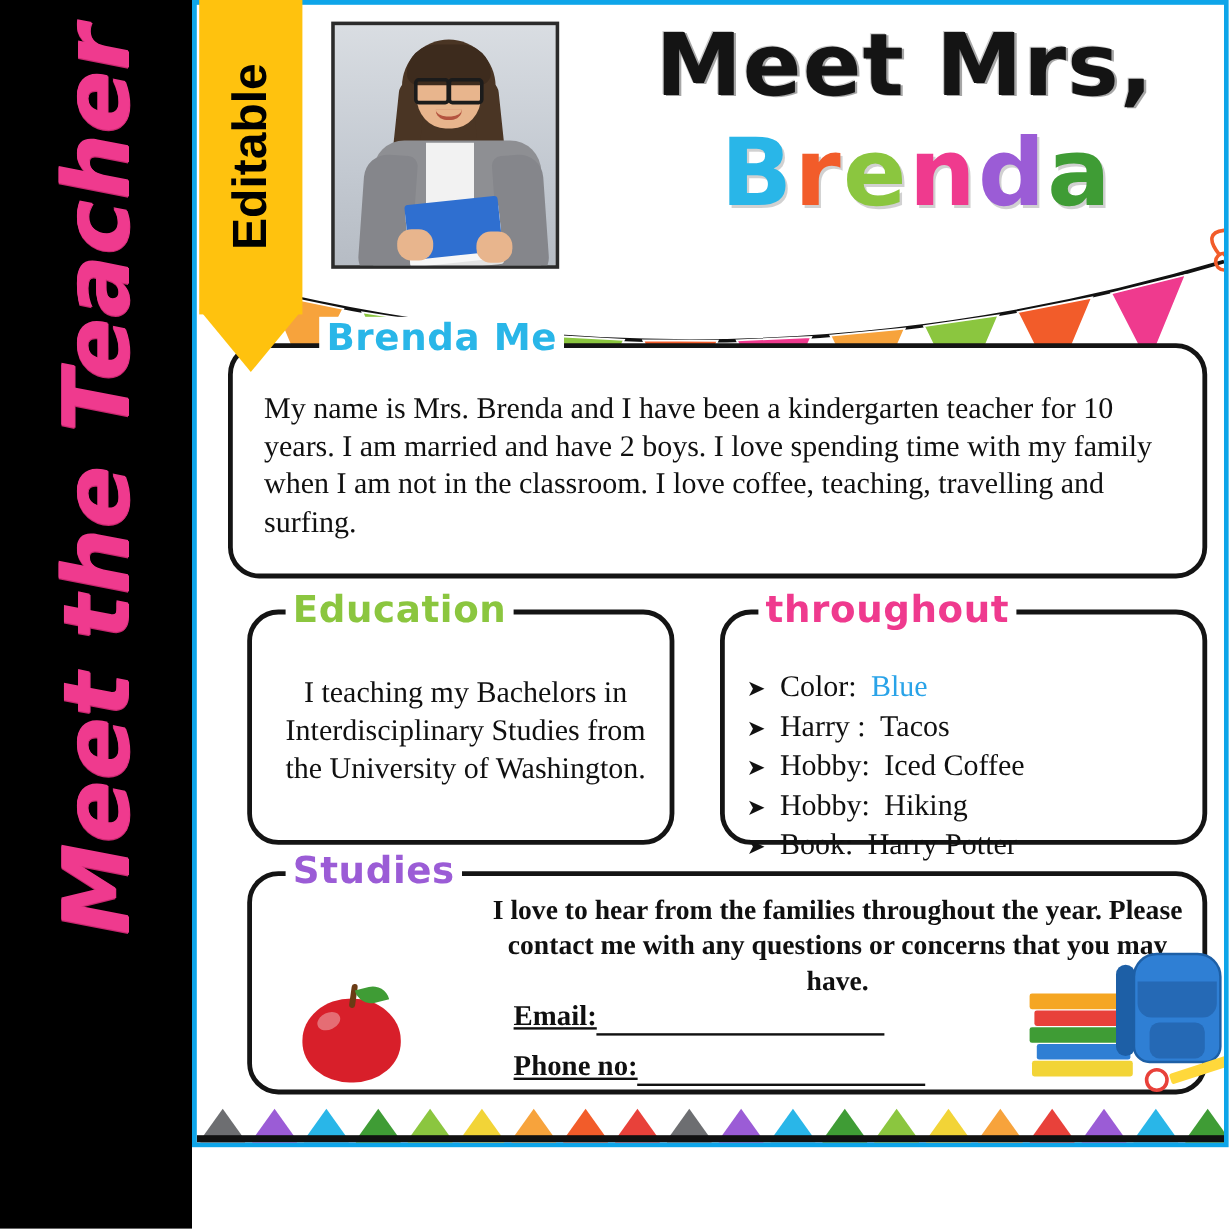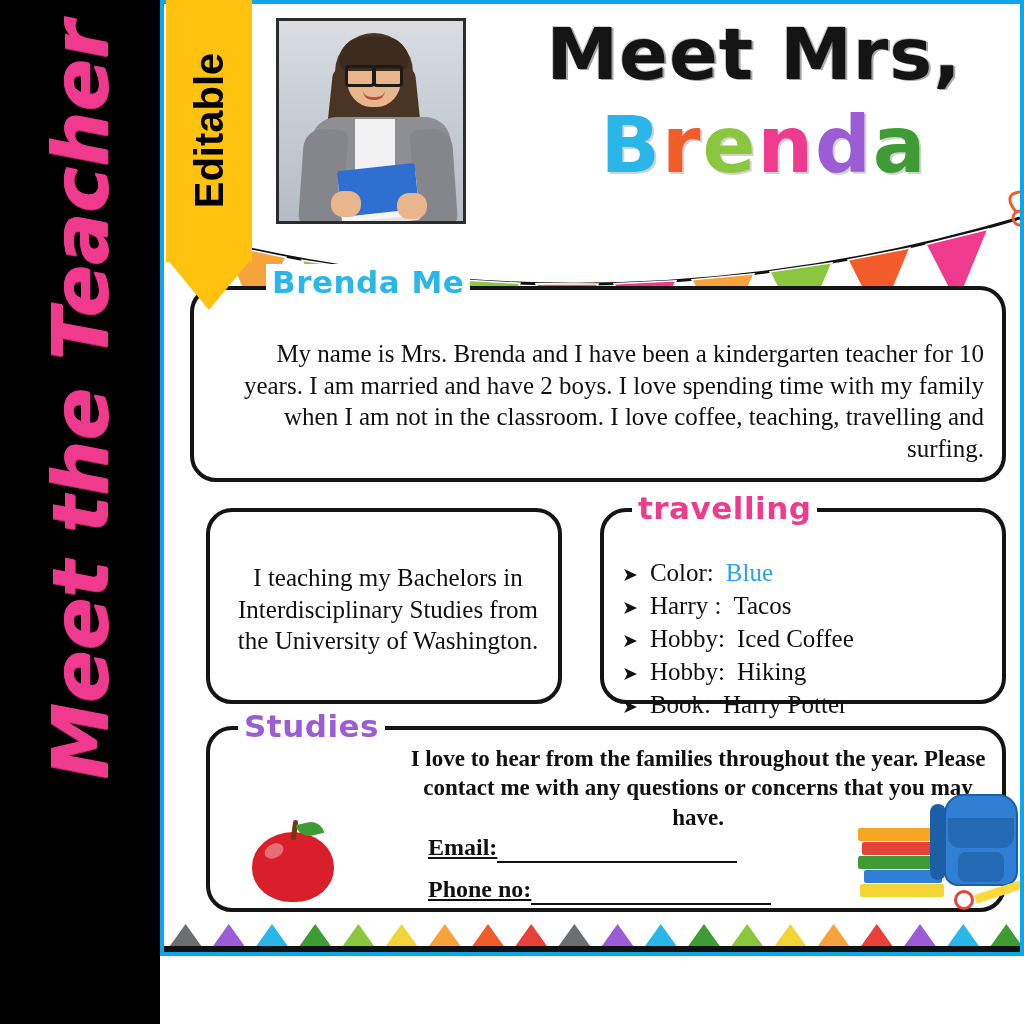--- a/index.html
+++ b/index.html
@@ -157,21 +157,21 @@
   }
   .body-text {
     font-family: "Liberation Serif", serif;
     font-size: 25px;
     color: #101010;
     line-height: 1.26;
   }
 
   #about-card { left: 26px; top: 282px; width: 816px; height: 196px; }
   #about-title { position: absolute; left: 72px; top: -26px; background: #fff; padding: 0 6px; color: #29b6e8; }
-  #about-text { position: absolute; left: 26px; top: 48px; width: 764px; text-align: right; }
+  #about-text { position: absolute; left: 26px; top: 35px; width: 764px; text-align: left; }
 
   #edu-card { left: 42px; top: 504px; width: 356px; height: 196px; }
   #edu-title { position: absolute; left: 28px; top: -22px; background:#fff; padding: 0 6px; color: #8bc63f; }
   #edu-text { position: absolute; left: 12px; top: 50px; width: 332px; text-align: center; }
 
   #fav-card { left: 436px; top: 504px; width: 406px; height: 196px; }
   #fav-title { position: absolute; left: 28px; top: -22px; background:#fff; padding: 0 6px; color: #ef3a8e; }
   #fav-list { position: absolute; left: 18px; top: 44px; width: 380px; }
   .fav-item {
     display: flex; align-items: baseline; gap: 12px;
@@ -285,25 +285,26 @@
           <polygon points="762,70.4050925925926 824,55.15226337448559 793,130.7786779835391" fill="#ef3a8e" stroke="#ffffff" stroke-width="1.5"></polygon>
         </g>
     </svg>
 
     <div class="card" id="about-card">
       <div class="card-title" id="about-title">Brenda Me</div>
       <div class="body-text" id="about-text">My name is Mrs. Brenda and I have been  a kindergarten teacher for 10 years. I am married and have 2 boys. I love spending time with my family when I am not in the classroom. I love coffee, teaching, travelling and surfing.</div>
     </div>
 
     <div class="card" id="edu-card">
+      <div class="card-title" id="edu-title">Education</div>
       <div class="body-text" id="edu-text">I teaching my  Bachelors in Interdisciplinary Studies from the University of Washington.</div>
     </div>
 
     <div class="card" id="fav-card">
-      <div class="card-title" id="fav-title">travelling</div>
+      <div class="card-title" id="fav-title">throughout</div>
       <div id="fav-list">
           <div class="fav-item">
             <span class="fav-arrow">➤</span>
             <span>Color:</span>
             <span style="color: rgb(41, 163, 232);"> Blue</span>
           </div>
           <div class="fav-item">
             <span class="fav-arrow">➤</span>
             <span>Harry :</span>
             <span style="color: rgb(16, 16, 16);"> Tacos</span>

